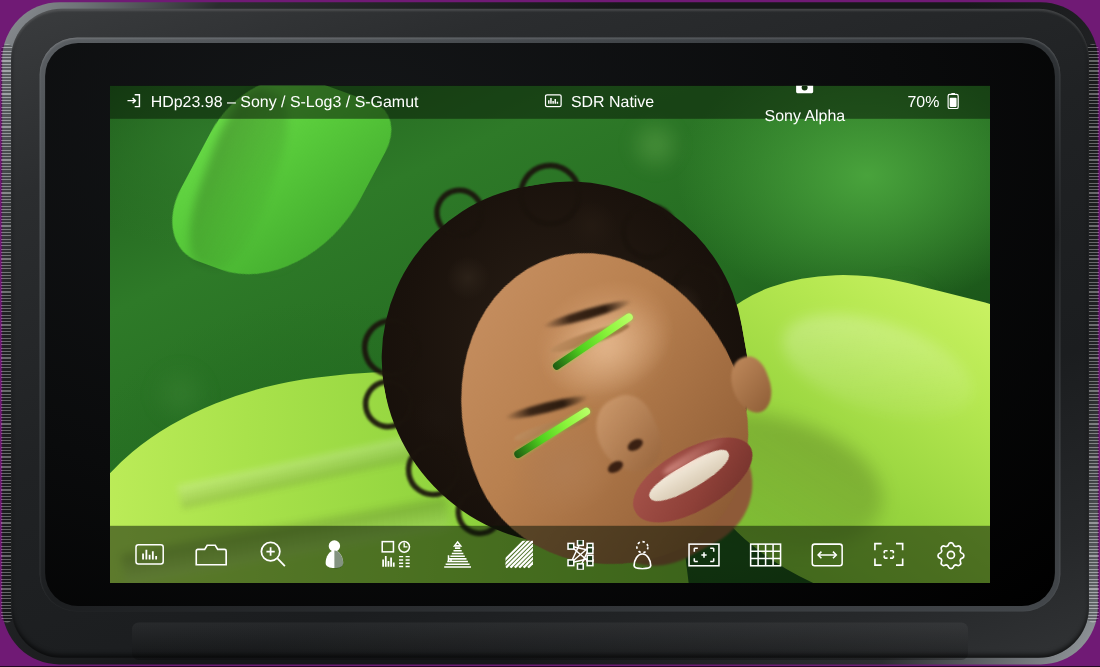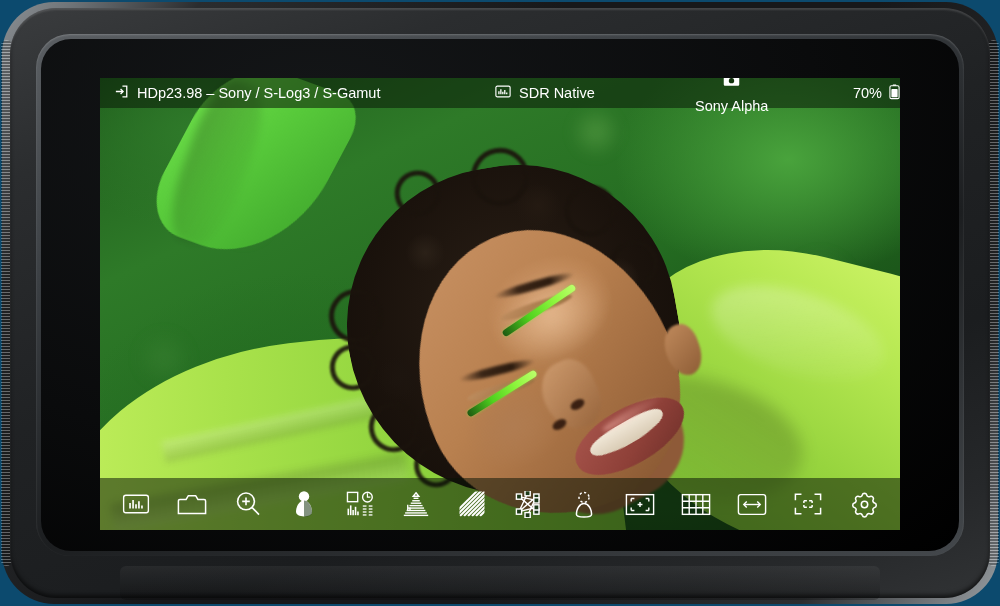--- a/index.html
+++ b/index.html
@@ -8,21 +8,21 @@
     width: 1000px; height: 606px;
     background: #000;
     font-family: "Liberation Sans", sans-serif;
     overflow: hidden;
   }
 
   
   .device-root {
     position: relative;
     width: 1000px; height: 606px;
-    background: #0c4a6e;
+    background: #701a75;
   }
 
   
   .device-rim {
     position: absolute;
     left: 2px; top: 2px; right: 2px; bottom: 2px;
     border-radius: 52px;
     background:
       linear-gradient(125deg, #8d9195 0%, #6f7478 5%, #2a2c2e 14%,
                       #17181a 40%, #17181a 62%, #2c2e30 86%, #797d81 96%, #9aa0a4 100%);
@@ -322,21 +322,21 @@
     width: 100%; height: 30px;
     background: rgba(10,26,8,0.55);
     display: flex; align-items: center;
     color: #fff;
     font-size: 14.5px;
   }
   .osd-seg { display: flex; align-items: center; gap: 8px; white-space: nowrap; }
   .osd-seg.src    { margin-left: 14px; }
   .osd-seg.lut    { position: absolute; left: 395px; }
   .osd-seg.camera { position: absolute; left: 595px; flex-direction: column; }
-  .osd-seg.batt   { position: absolute; right: 0; gap: 7px; }
+  .osd-seg.batt   { position: absolute; right: 28px; gap: 7px; }
 
   .osd-bottom {
     position: absolute; left: 0; bottom: 0;
     width: 100%; height: 52px;
     background: rgba(8,20,6,0.52);
     display: flex; align-items: center;
     justify-content: space-between;
     padding: 0 10px;
   }
   .tool-btn {

